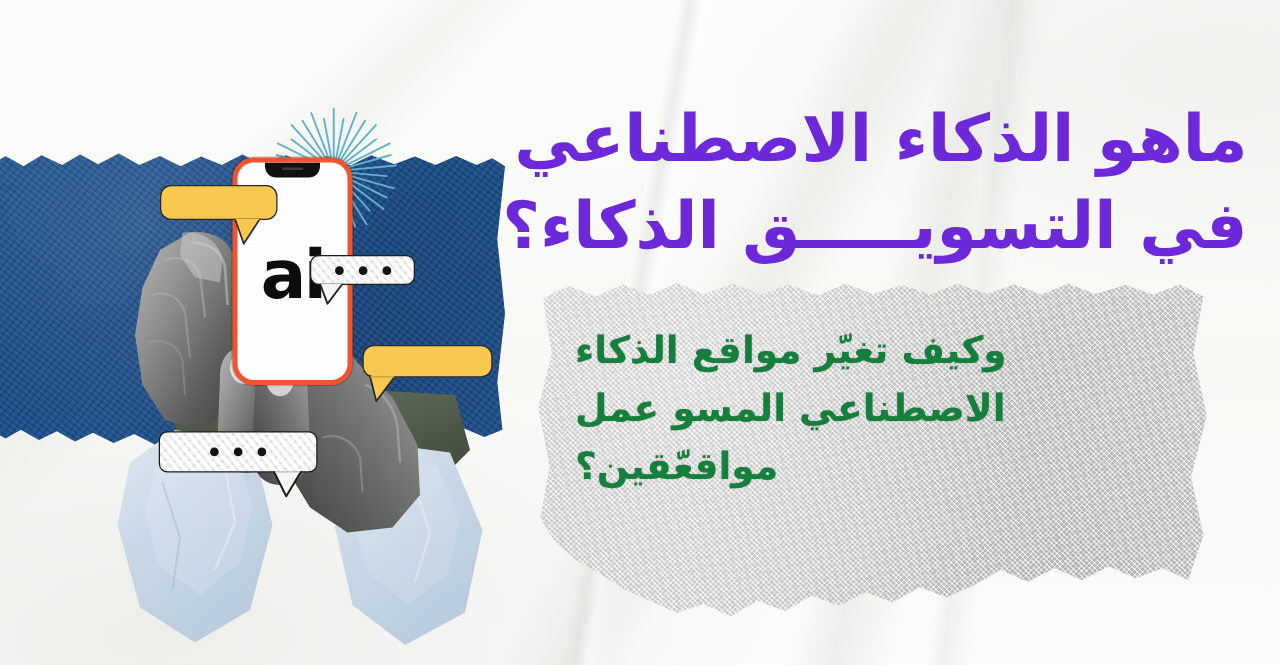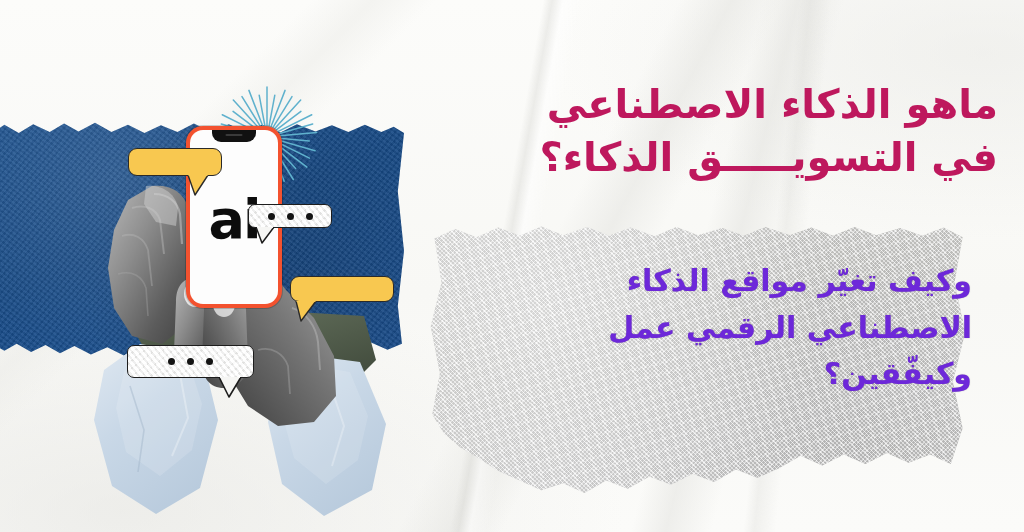--- a/index.html
+++ b/index.html
@@ -117,34 +117,34 @@
   .dots{ display:flex; gap:12px; align-items:center; justify-content:center; height:100%; }
   .dot{ width:7px; height:7px; border-radius:50%; background:#141414; }
 
   
   .headline{
     position:absolute;
     right:26px; top:78px; width:600px;
     direction:rtl; text-align:right;
     font-family:"DejaVu Sans","Liberation Sans",sans-serif;
     font-weight:700;
-    font-size:40px; line-height:1.32;
-    color:#be185d;
+    font-size:52px; line-height:1.32;
+    color:#6d28d9;
     letter-spacing:0px;
   }
   .headline .ln{ display:block; white-space:nowrap; }
 
   .subhead{
     position:absolute;
     right:52px; top:258px; width:512px;
-    direction:rtl; text-align:right;
+    direction:rtl; text-align:left;
     font-family:"DejaVu Sans","Liberation Sans",sans-serif;
     font-weight:700;
     font-size:30px; line-height:1.55;
-    color:#6d28d9;
+    color:#15803d;
     text-shadow:0 0 1px rgba(90,90,90,.5);
   }
   .subhead .ln{ display:block; }
 </style>
 </head>
 <body>
 
 <div id="banner">
 
   <div class="bg-base"></div>
@@ -322,17 +322,17 @@
 
   </div>
 
   <div class="headline">
     <span class="ln">ماهو الذكاء الاصطناعي</span>
     <span class="ln">في التسويـــــق الذكاء؟</span>
   </div>
 
   <div class="subhead">
     <span class="ln">وكيف تغيّر مواقع الذكاء</span>
-    <span class="ln">الاصطناعي الرقمي عمل</span>
-    <span class="ln">وكيفّقين؟</span>
+    <span class="ln">الاصطناعي المسو عمل</span>
+    <span class="ln">مواقعّقين؟</span>
   </div>
 
 </div>
 
 </body></html>

